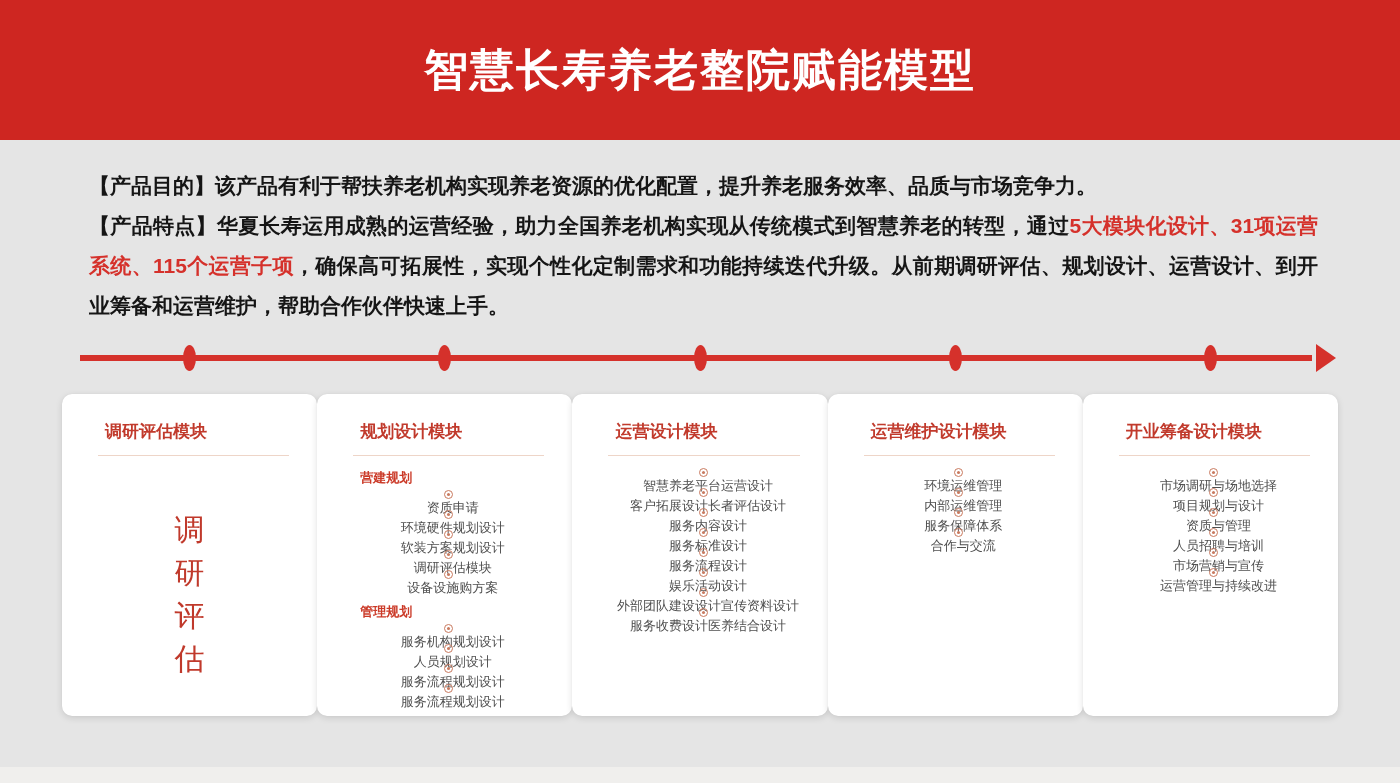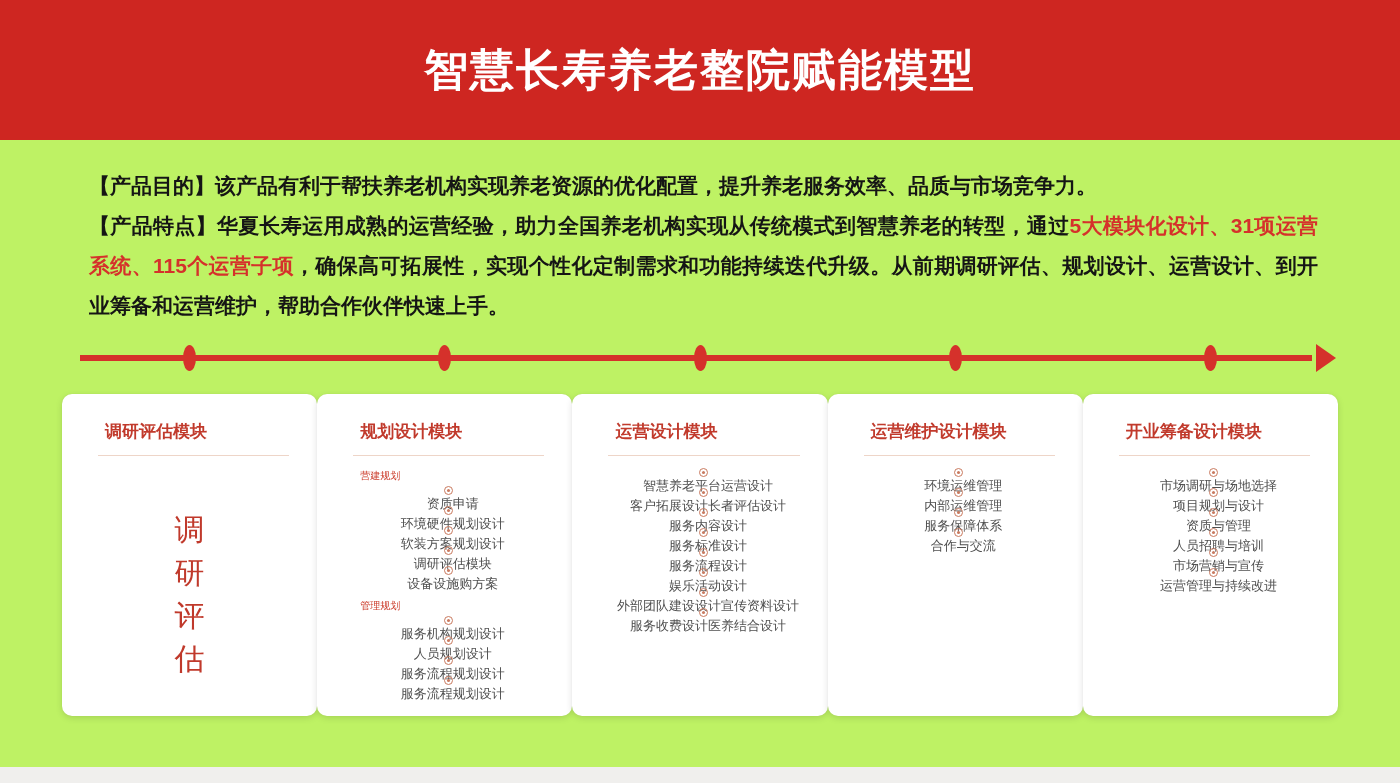--- a/index.html
+++ b/index.html
@@ -5,21 +5,21 @@
   * { margin: 0; padding: 0; box-sizing: border-box; }
   html, body { background: #ffffff; }
   body {
     font-family: "Liberation Sans", "DejaVu Sans", sans-serif;
     width: 1400px;
   }
   .page {
     position: relative;
     width: 1400px;
     height: 783px;
-    background: #bef264;
+    background: #e5e5e5;
     overflow: hidden;
   }
 
   
   .header {
     height: 140px;
     background: #ce2621;
     display: flex;
     align-items: center;
     justify-content: center;
@@ -94,22 +94,22 @@
     font-weight: 800;
     color: #c13a2c;
   }
   .card-divider {
     height: 1px;
     background: #eed5c8;
     margin: 12px 28px 0 36px;
   }
   .sub-heading {
     margin: 13px 0 3px 43px;
-    font-size: 10px;
-    font-weight: 400;
+    font-size: 13px;
+    font-weight: 700;
     color: #cb3a28;
   }
   .item-list { margin: 12px 10px 0 26px; }
   .item-list.tight { margin-top: 3px; }
   .item { display: flex; align-items: center; height: 20px; flex-direction: column; }
   .item-icon {
     flex: 0 0 auto;
     width: 9px;
     height: 9px;
     border: 1px solid #c97a5f;

